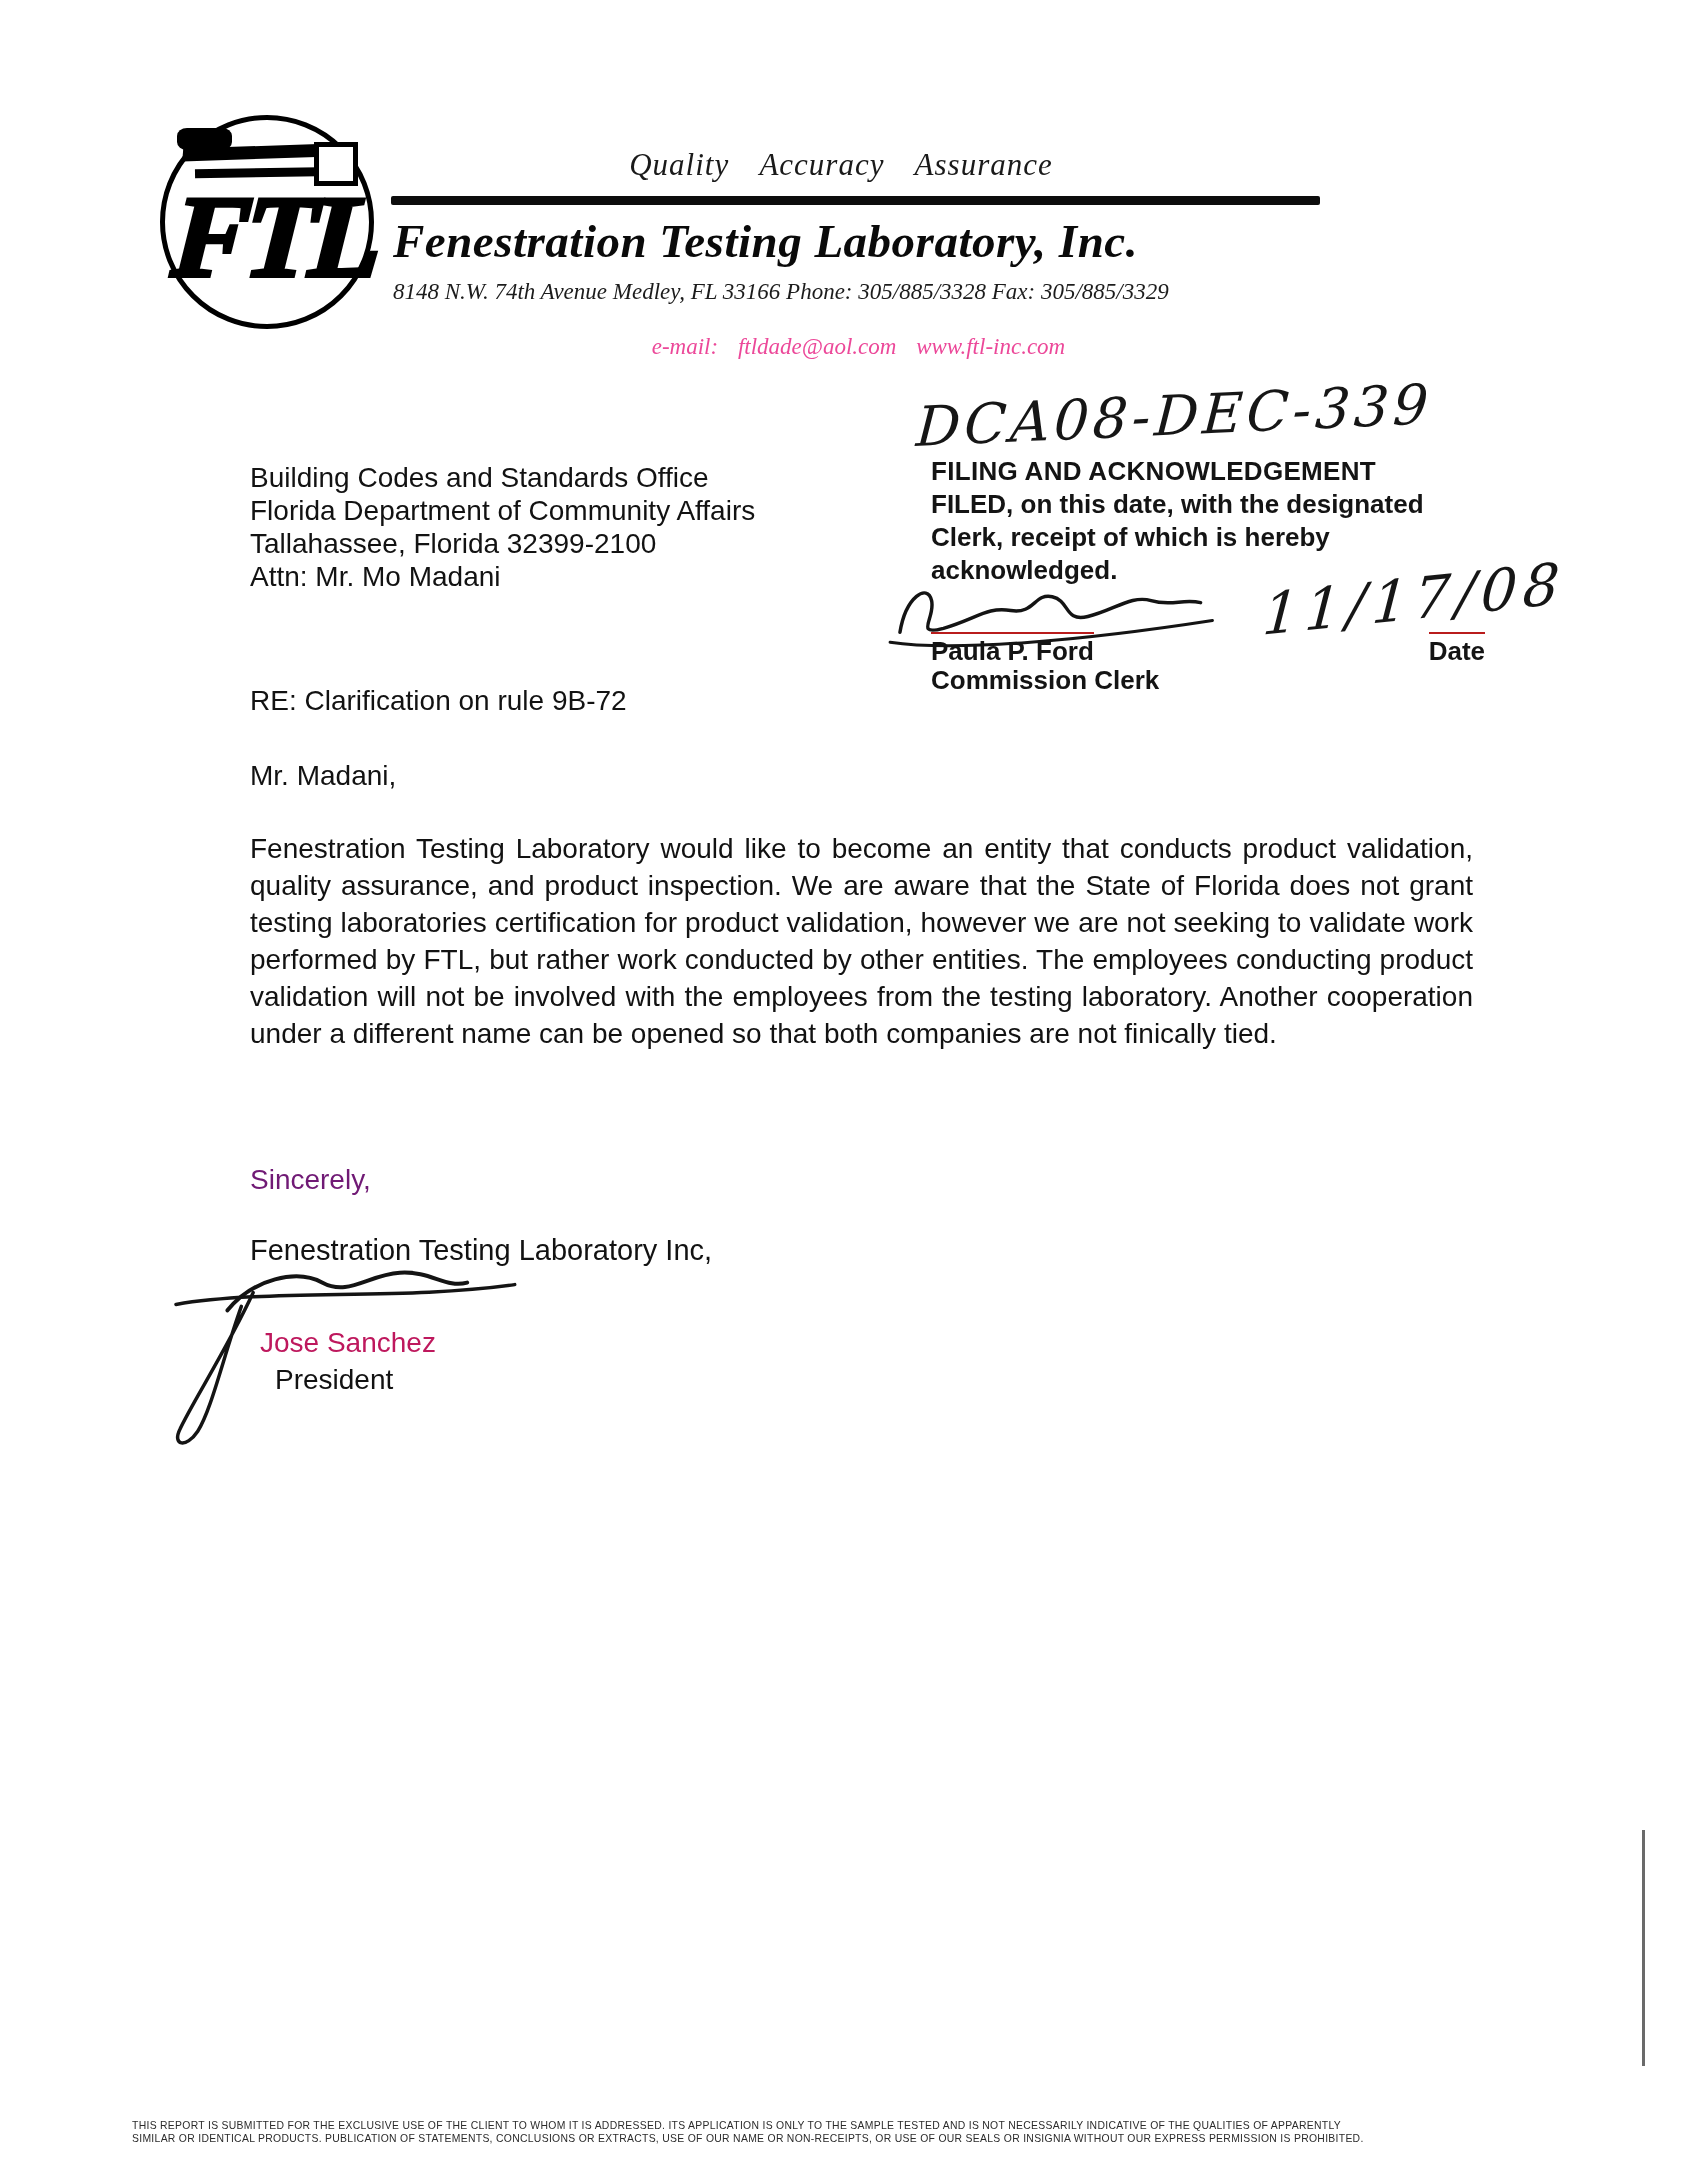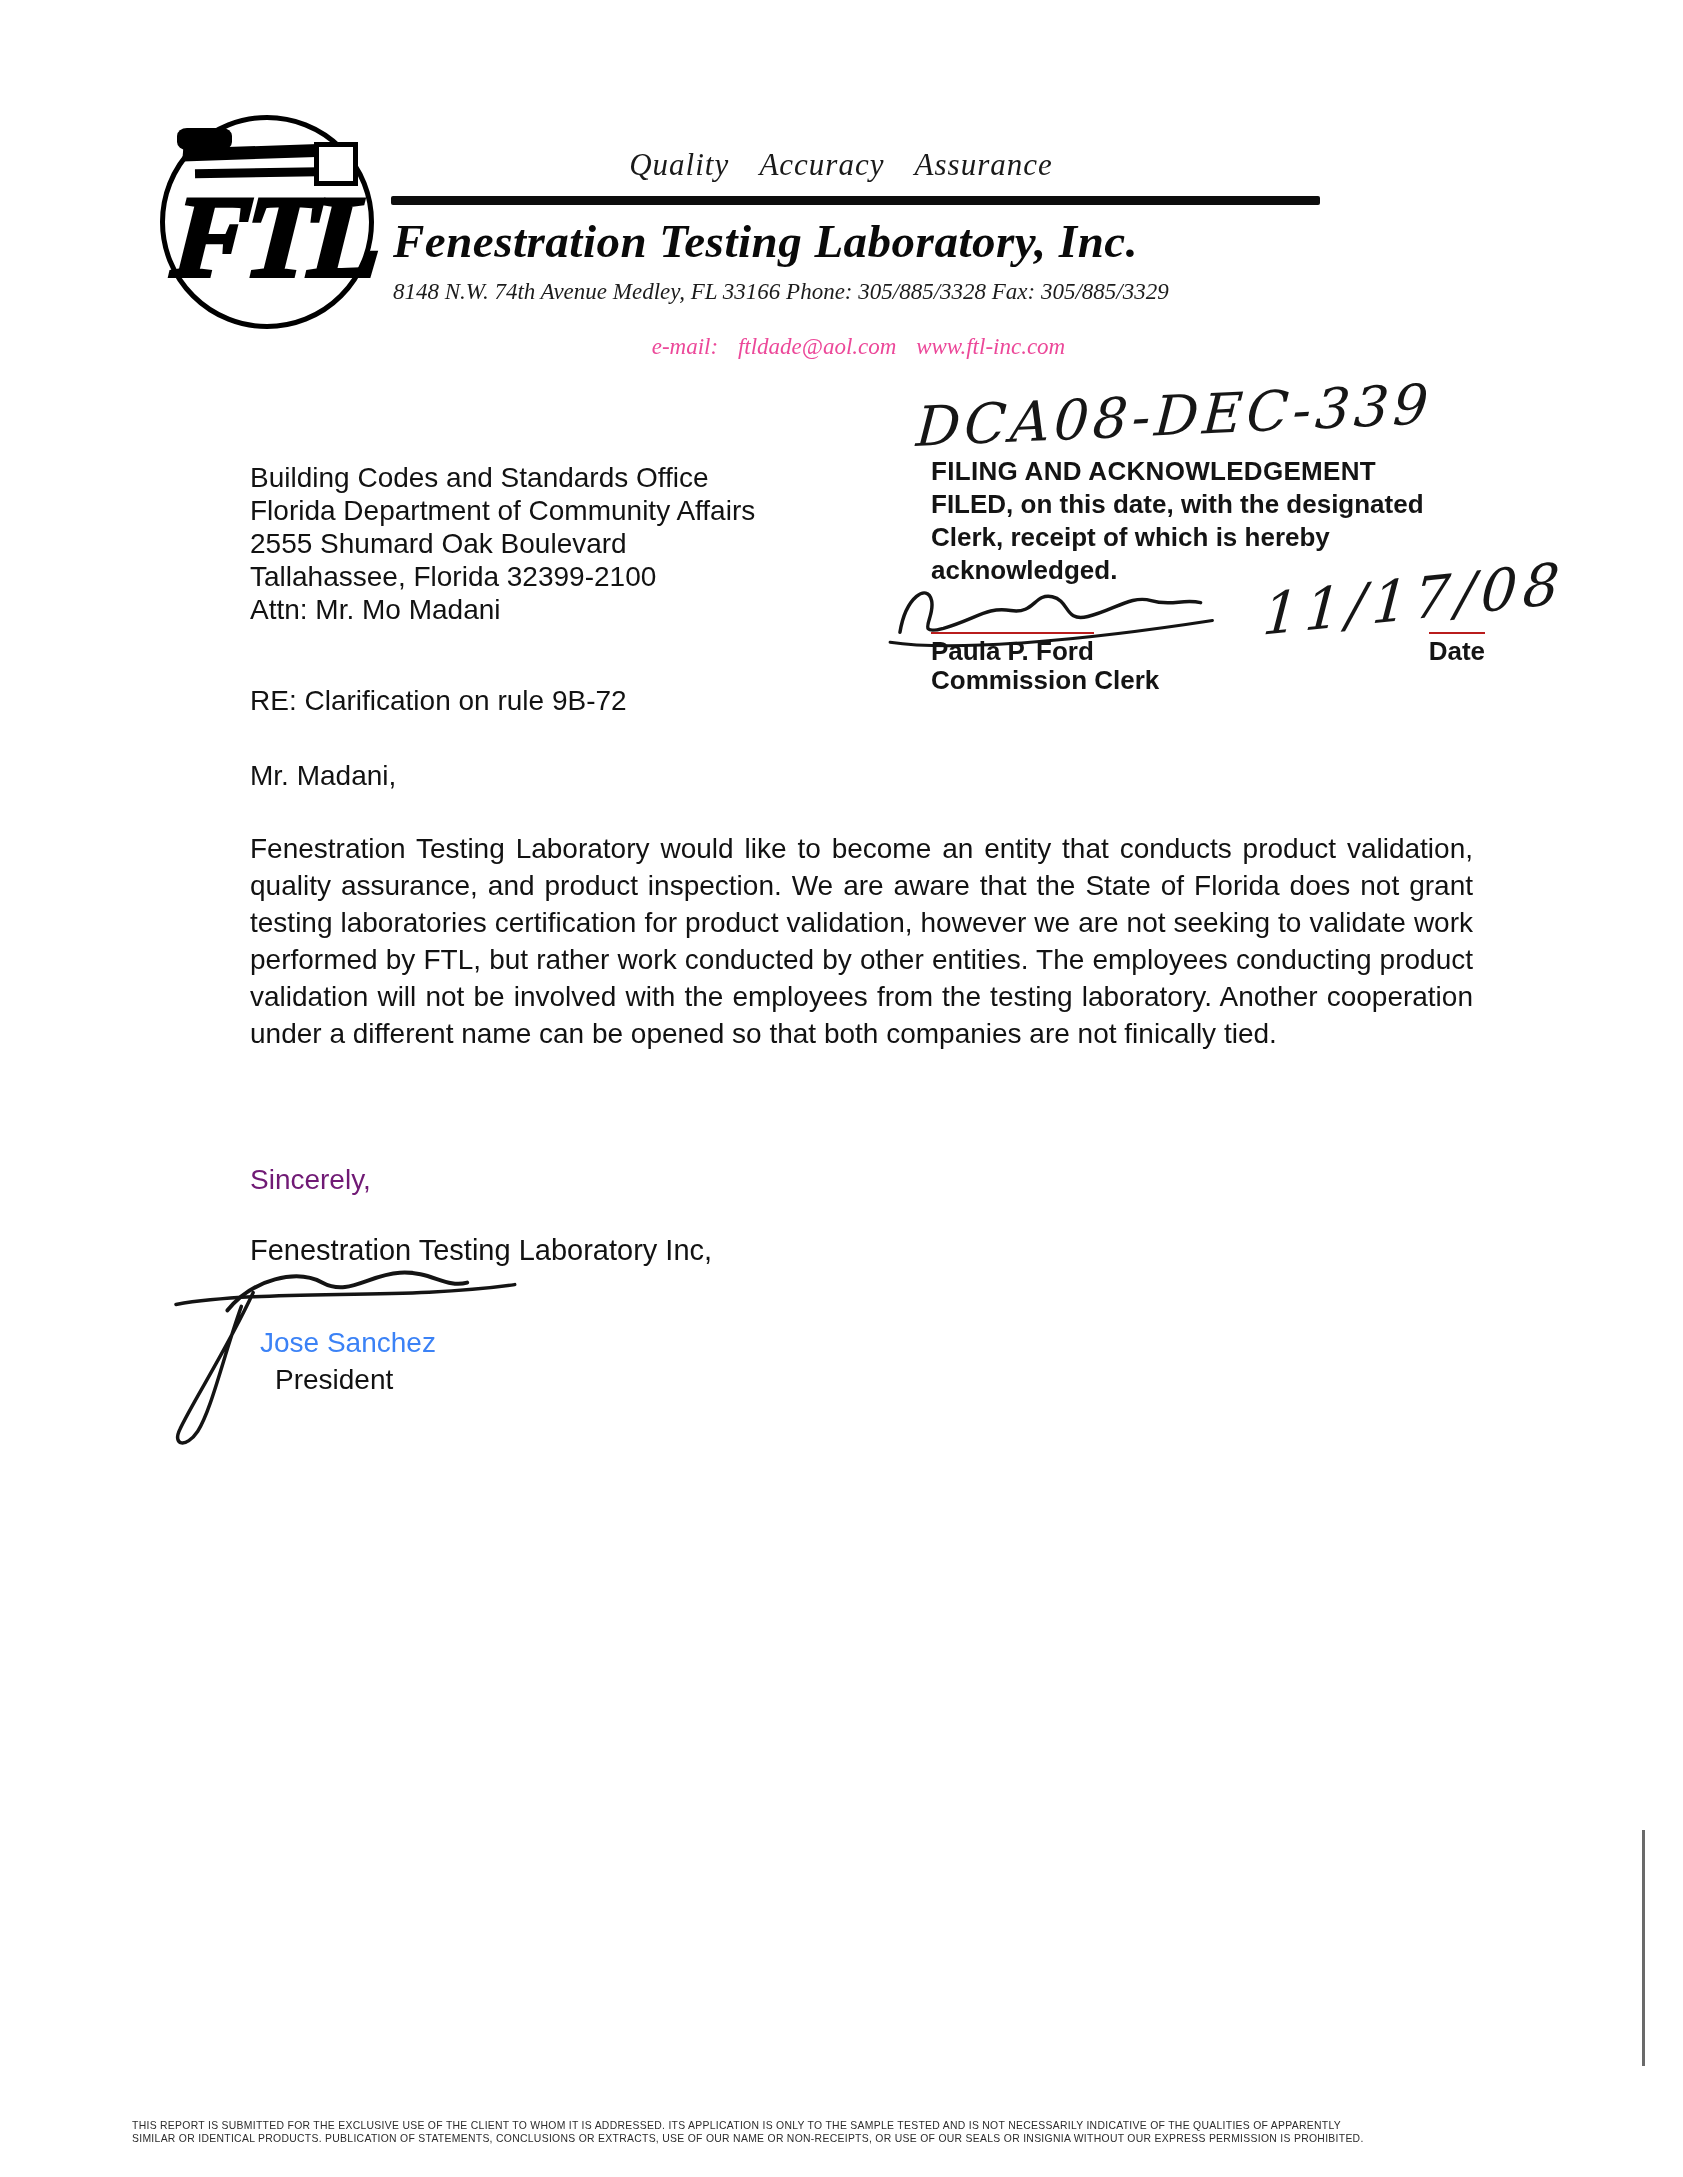--- a/index.html
+++ b/index.html
@@ -106,21 +106,21 @@
     position:absolute;left:250px;top:1164px;
     font-size:28px;color:#701a75;
   }
   .company-line{
     position:absolute;left:250px;top:1234px;
     font-size:29px;color:#121212;
   }
   .pres-sig{position:absolute;left:158px;top:1245px;width:446px;height:208px;}
   .signer-name{
     position:absolute;left:260px;top:1327px;
-    font-size:28px;color:#3b82f6;
+    font-size:28px;color:#be185d;
   }
   .signer-title{
     position:absolute;left:275px;top:1364px;
     font-size:28px;color:#121212;
   }
   
   .scan-line{
     position:absolute;left:1642px;top:1830px;width:3px;height:236px;
     background:#6a6a6a;
   }
@@ -169,21 +169,20 @@
 
   <div class="stamp-sign-row">
     <span class="sig-line">Paula P. Ford</span>
     <span class="sig-line">Date</span>
   </div>
   <div class="stamp-clerk">Commission Clerk</div>
 
   <div class="recipient">
     <div>Building Codes and Standards Office</div>
     <div>Florida Department of Community Affairs</div>
-    <div>2555 Shumard Oak Boulevard</div>
     <div>Tallahassee, Florida 32399-2100</div>
     <div>Attn: Mr. Mo Madani</div>
   </div>
 
   <div class="re-line">RE: Clarification on rule 9B-72</div>
   <div class="salutation">Mr. Madani,</div>
   <div class="body-text">Fenestration Testing Laboratory would like to become an entity that conducts product validation,  quality assurance, and product inspection. We are aware that the State of Florida does not grant testing laboratories certification for product validation, however we are not seeking to validate work performed by FTL, but rather work conducted  by other entities. The employees conducting product validation will not be involved with the employees from the testing laboratory. Another cooperation  under a different name can be opened so that both companies are not finically tied.</div>
 
   <div class="closing">Sincerely,</div>
   <div class="company-line">Fenestration Testing Laboratory Inc,</div>

